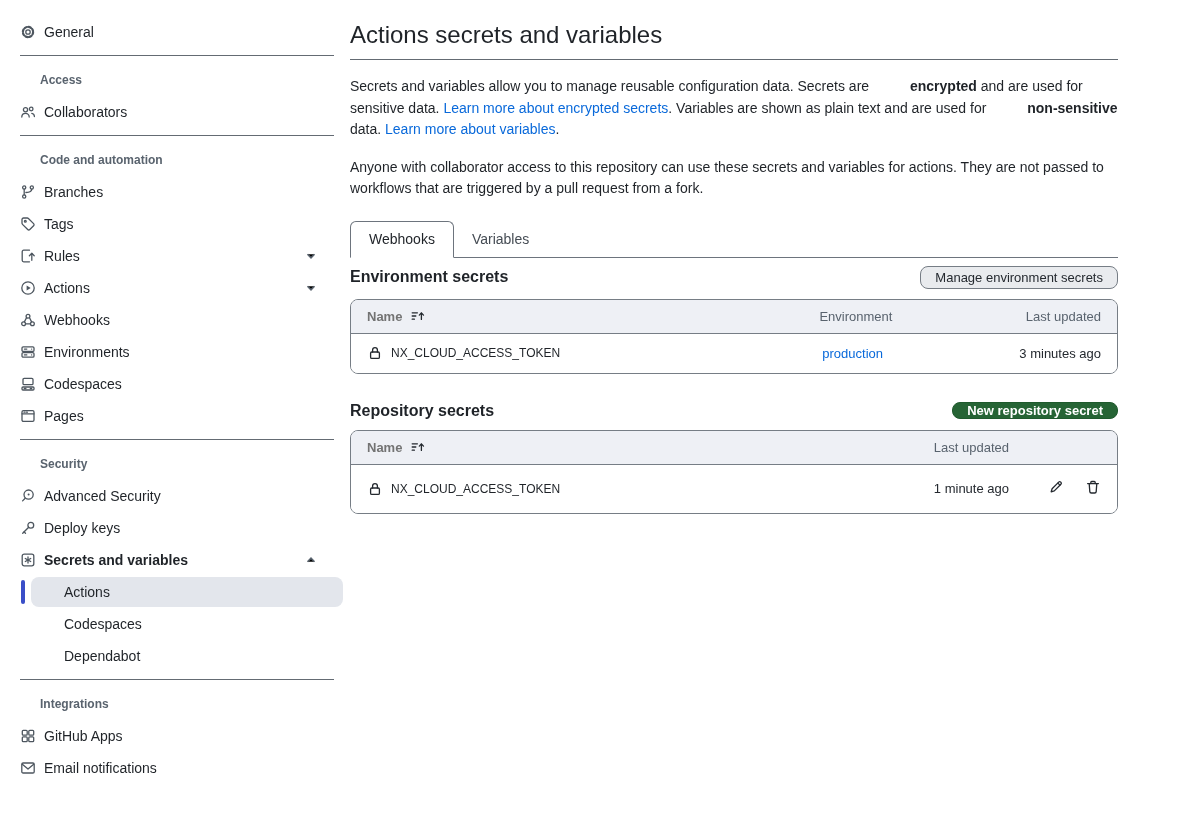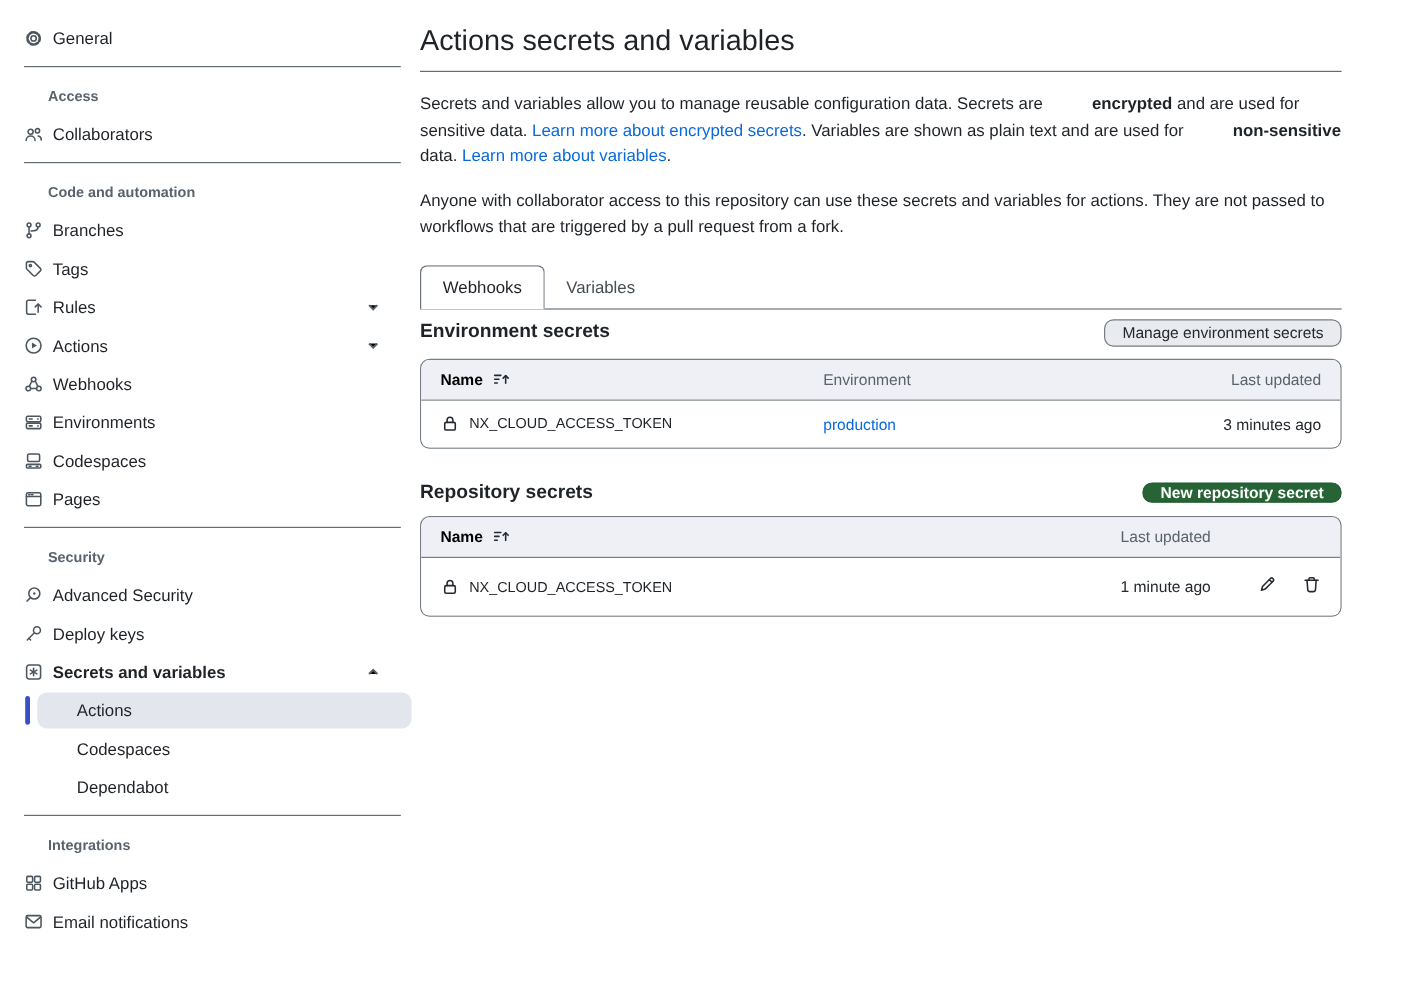--- a/index.html
+++ b/index.html
@@ -43,23 +43,23 @@
   .section-head h2 { font-size:16px; font-weight:700; margin:0; }
   .btn { font-size:13px; border-radius:8px; cursor:pointer; font-family:"Liberation Sans", sans-serif; }
   .btn-secondary { background:#e9ebee; border:1px solid #767d85; color:#24292f; padding:3px 14px; font-weight:500; }
   .btn-primary { background:#266435; border:1px solid #1f5a2d; color:#ffffff; padding:0 14px; font-weight:700;margin-left:37px; }
   .table { margin-top:10px; border:1px solid #767d85; border-radius:8px; overflow:hidden; font-size:13px; background:#fff; }
   .thead { background:#eef0f5; display:flex; align-items:center; height:34px; padding:0 16px; border-bottom:1px solid #767d85; }
   .trow { display:flex; align-items:center; background:#fff; padding:0 16px; }
   .env-table .trow { height:39px; }
   .repo-table .trow { height:48px; }
   .th { color:#59636e; }
-  .th-name { color:#000000; font-weight:700; display:flex; align-items:center; gap:7px; cursor:pointer; }
+  .th-name { color:#737373; font-weight:700; display:flex; align-items:center; gap:7px; cursor:pointer; }
   .col-name-env { width:319px; display:flex; align-items:center; gap:8px; }
-  .col-env { flex:1; }
+  .col-env { flex:1;text-align:center; }
   .col-flex { flex:1; display:flex; align-items:center; gap:8px; }
   .col-right { margin-left:auto; text-align:right; }
   .col-updated { width:150px; text-align:right; }
   .col-actions { width:92px; display:flex; justify-content:flex-end; gap:21px; }
   .mono { font-family:Liberation Sans, sans-serif; font-size:12px; color:#1f2328; }
   .muted-dark { color:#24292f; }
   .icon-btn { background:none; border:none; padding:0; cursor:pointer; }
   .dark svg { stroke:#24292f; }
 </style>
 </head>

